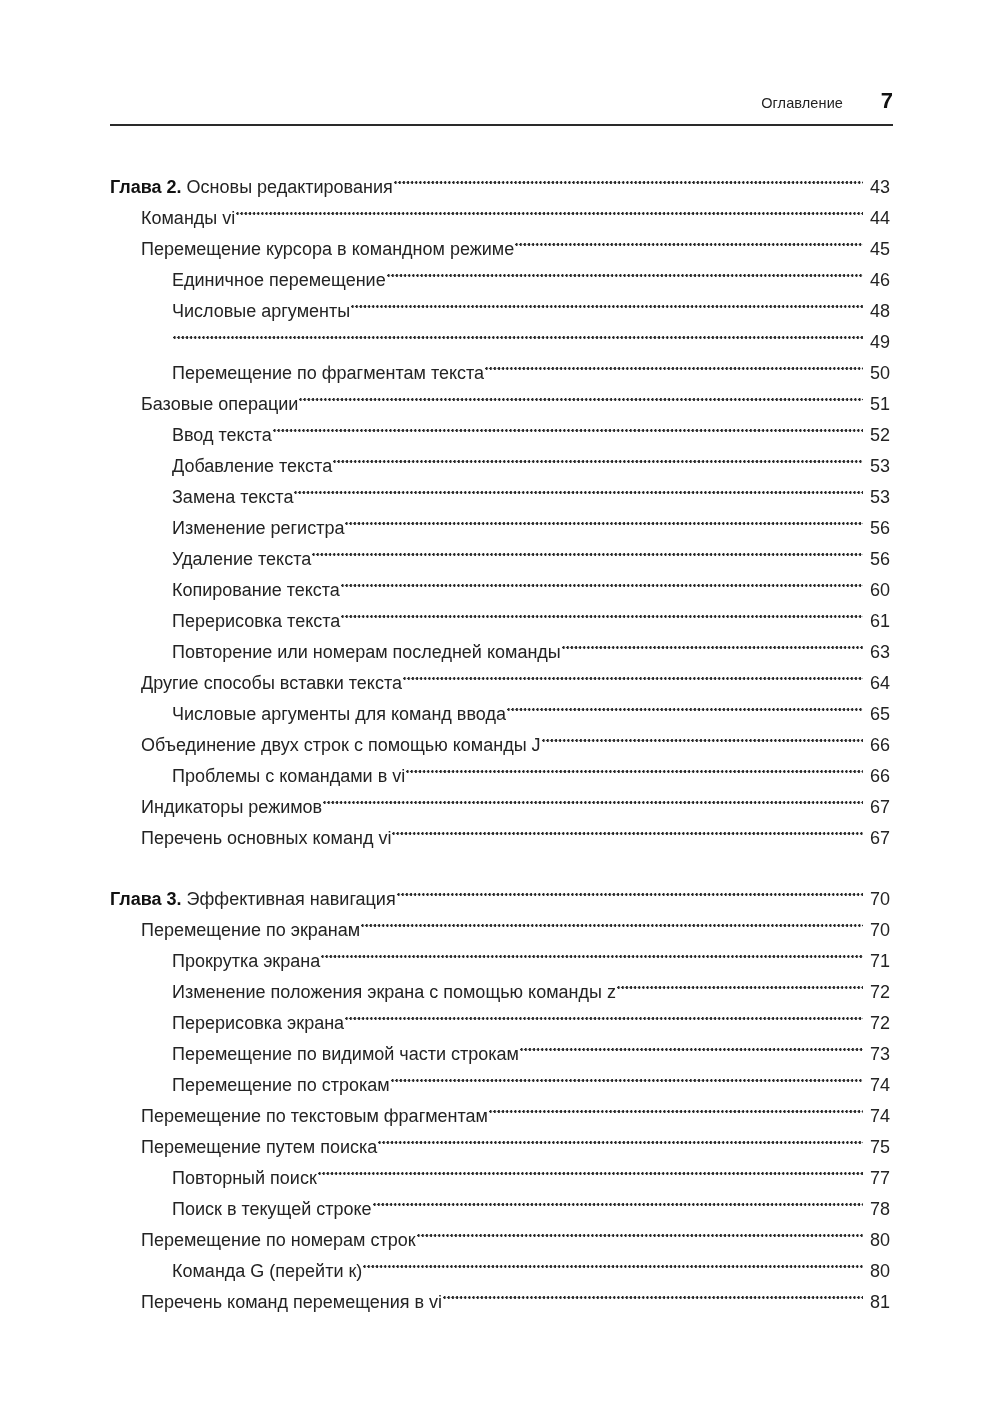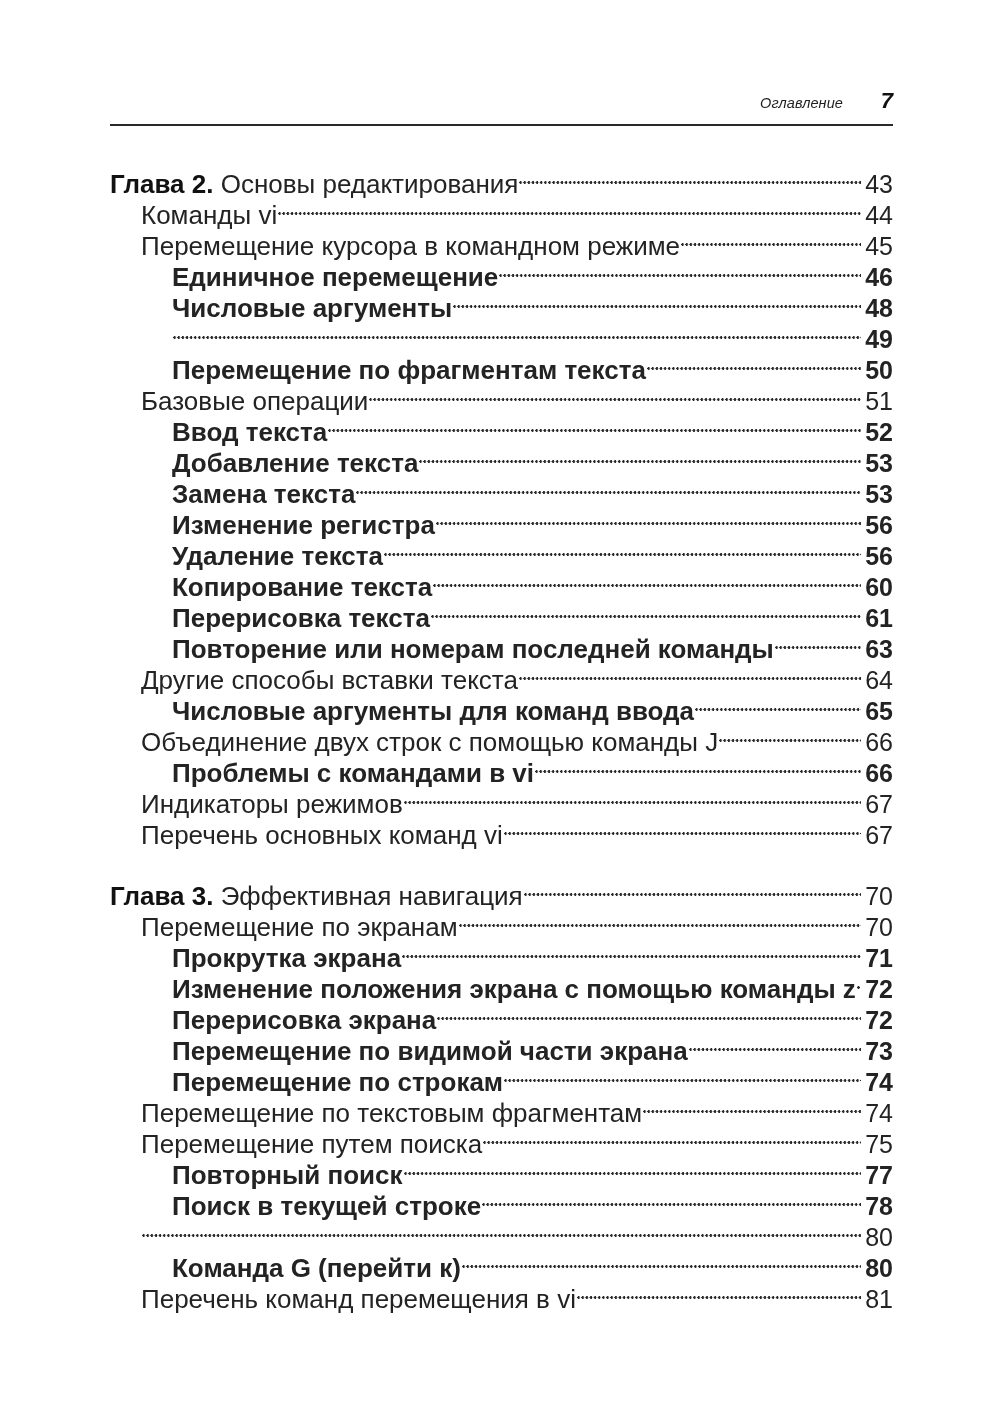--- a/index.html
+++ b/index.html
@@ -20,21 +20,20 @@
 
   
   .header {
     position: absolute;
     left: 110px;
     right: 107px;
     top: 88px;
     display: flex;
     align-items: baseline;
     justify-content: flex-end;
-    font-style: italic;
   }
   .header-title {
     font-size: 14.5px;
     letter-spacing: .1px;
     color: #1f1f1f;
     white-space: nowrap;
   }
   .header-pageno {
     font-size: 22px;
     font-weight: 700;
@@ -66,21 +65,21 @@
     width: 100%;
     height: 31px;
     box-sizing: border-box;
     white-space: nowrap;
   }
   .toc-entry.gap-before {
     margin-top: 30px;
   }
 
   .toc-label {
-    font-size: 26px;
+    font-size: 18px;
     line-height: 31px;
     color: #232323;
     flex: 0 0 auto;
   }
   .toc-label .chapter-word {
     font-weight: 700;
     color: #111111;
   }
 
   .toc-leader {
@@ -96,33 +95,33 @@
     left: 0;
     right: 0;
     bottom: 9px;
     height: 3px;
     background-image: radial-gradient(circle at 1.5px 1.5px, #2b2b2b 1.25px, rgba(0,0,0,0) 1.5px);
     background-size: 4.15px 3px;
     background-repeat: repeat-x;
   }
 
   .toc-page {
-    font-size: 25px;
+    font-size: 18px;
     line-height: 31px;
     color: #232323;
     flex: 0 0 auto;
     text-align: center;
     min-width: 26px;
     padding-left: 3px;
   }
 
   
   .lvl-0 { padding-left: 0px; }
   .lvl-1 { padding-left: 31px; }
-  .lvl-2 { padding-left: 62px; font-weight: bold; }
+  .lvl-2 { padding-left: 62px; }
 
   
   .toc-entry.chapter .toc-label { letter-spacing: 0; }
 </style>
 </head>
 <body>
 
 <div class="page">
 
   <div class="header">
@@ -260,21 +259,21 @@
         <span class="toc-label">Изменение положения экрана с помощью команды z</span>
         <span class="toc-leader"></span>
         <span class="toc-page">72</span>
       </div>
       <div class="toc-entry lvl-2">
         <span class="toc-label">Перерисовка экрана</span>
         <span class="toc-leader"></span>
         <span class="toc-page">72</span>
       </div>
       <div class="toc-entry lvl-2">
-        <span class="toc-label">Перемещение по видимой части экрана</span>
+        <span class="toc-label">Перемещение по видимой части строкам</span>
         <span class="toc-leader"></span>
         <span class="toc-page">73</span>
       </div>
       <div class="toc-entry lvl-2">
         <span class="toc-label">Перемещение по строкам</span>
         <span class="toc-leader"></span>
         <span class="toc-page">74</span>
       </div>
       <div class="toc-entry lvl-1">
         <span class="toc-label">Перемещение по текстовым фрагментам</span>
@@ -290,20 +289,21 @@
         <span class="toc-label">Повторный поиск</span>
         <span class="toc-leader"></span>
         <span class="toc-page">77</span>
       </div>
       <div class="toc-entry lvl-2">
         <span class="toc-label">Поиск в текущей строке</span>
         <span class="toc-leader"></span>
         <span class="toc-page">78</span>
       </div>
       <div class="toc-entry lvl-1">
+        <span class="toc-label">Перемещение по номерам строк</span>
         <span class="toc-leader"></span>
         <span class="toc-page">80</span>
       </div>
       <div class="toc-entry lvl-2">
         <span class="toc-label">Команда G (перейти к)</span>
         <span class="toc-leader"></span>
         <span class="toc-page">80</span>
       </div>
       <div class="toc-entry lvl-1">
         <span class="toc-label">Перечень команд перемещения в vi</span>

